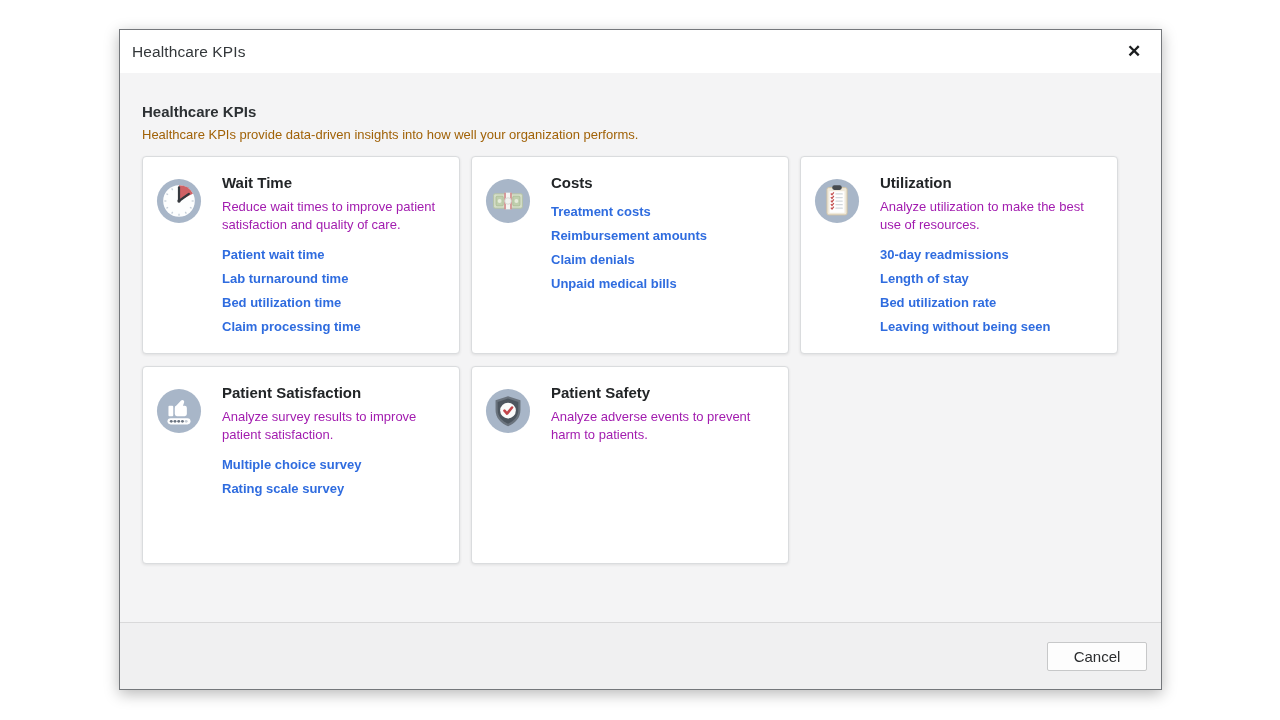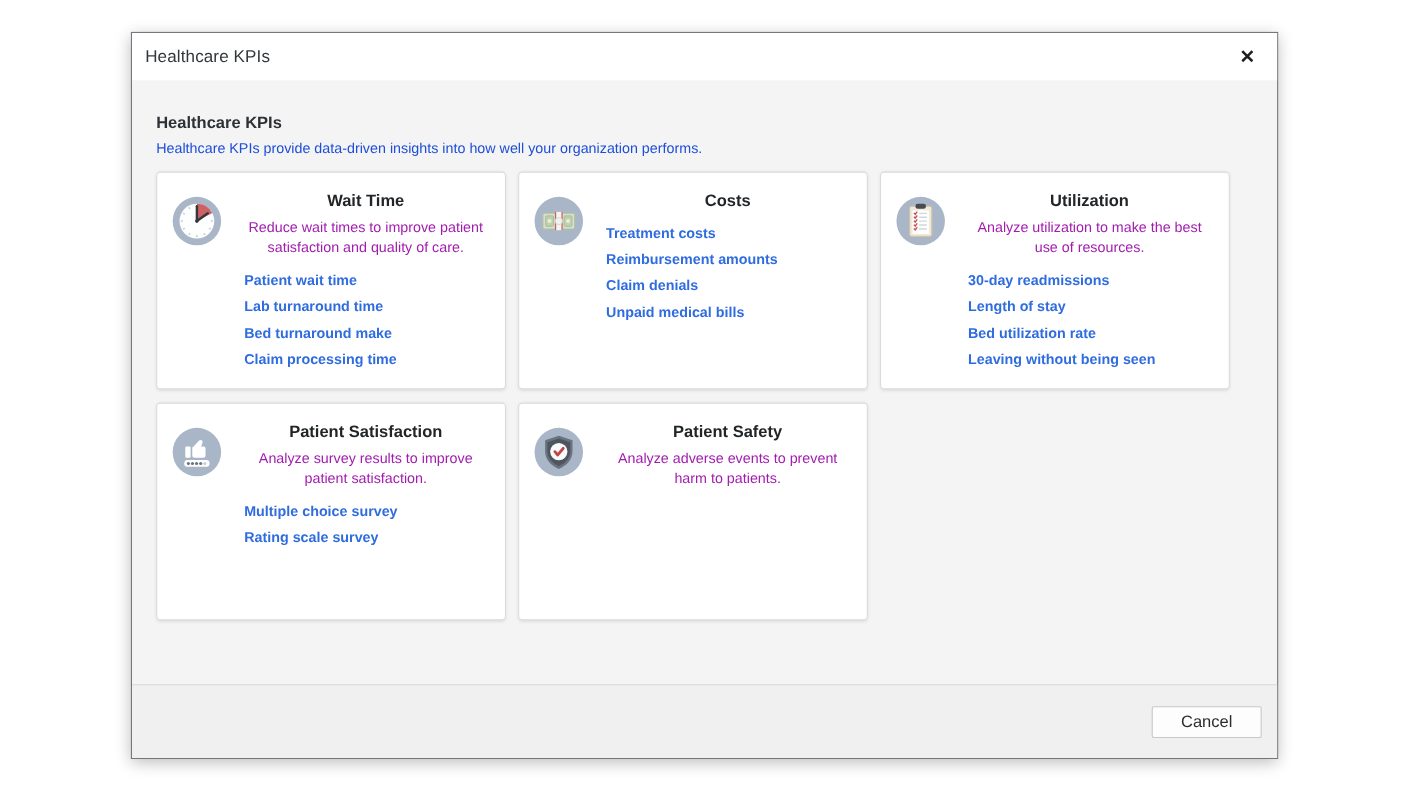--- a/index.html
+++ b/index.html
@@ -49,29 +49,28 @@
   }
   .section-heading {
     margin-top: 14px;
     font-size: 15px;
     font-weight: bold;
     color: #2d3134;
   }
   .section-subtitle {
     margin-top: 7px;
     font-size: 13px;
-    color: #1d4ed8;
+    color: #a16207;
   }
   .card-grid {
     margin-top: 14px;
     display: grid;
     grid-template-columns: repeat(3, 318px);
     grid-auto-rows: 198px;
     gap: 12px 11px;
-    text-align: center;
   }
   .card {
     background: #ffffff;
     border: 1px solid #dadcde;
     border-radius: 4px;
     box-shadow: 0 1px 3px rgba(0,0,0,0.09);
     padding: 17px 16px 0 13px;
     display: flex;
     align-items: flex-start;
   }
@@ -167,21 +166,21 @@
               </g>
               <circle cx="24" cy="24" r="1.7" fill="#34383d"></circle>
             </svg>
           </div>
           <div class="card-body">
             <div class="card-title">Wait Time</div>
             <div class="card-desc">Reduce wait times to improve patient satisfaction and quality of care.</div>
             <div class="card-links">
               <div class="card-link">Patient wait time</div>
               <div class="card-link">Lab turnaround time</div>
-              <div class="card-link">Bed turnaround make</div>
+              <div class="card-link">Bed utilization time</div>
               <div class="card-link">Claim processing time</div>
             </div>
           </div>
         </div>
         <div class="card">
           <div class="card-icon">
             <svg viewBox="0 0 48 48">
               <circle cx="24" cy="24" r="23" fill="#a8b6c8"></circle>
               <rect x="9" y="16.5" width="30" height="15" rx="1.5" fill="#d7e0ca" stroke="#b4c2a3" stroke-width="1"></rect>
               <rect x="11.5" y="19" width="7.5" height="10" rx="1" fill="#c0cfae" stroke="#a7ba92" stroke-width="0.8"></rect>

